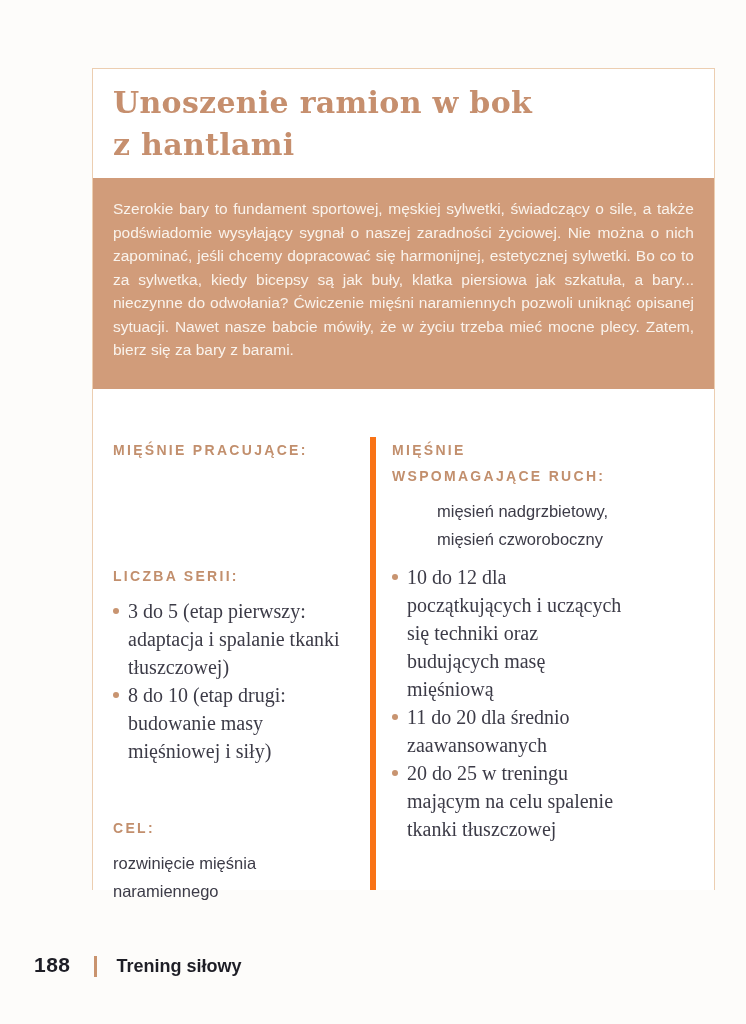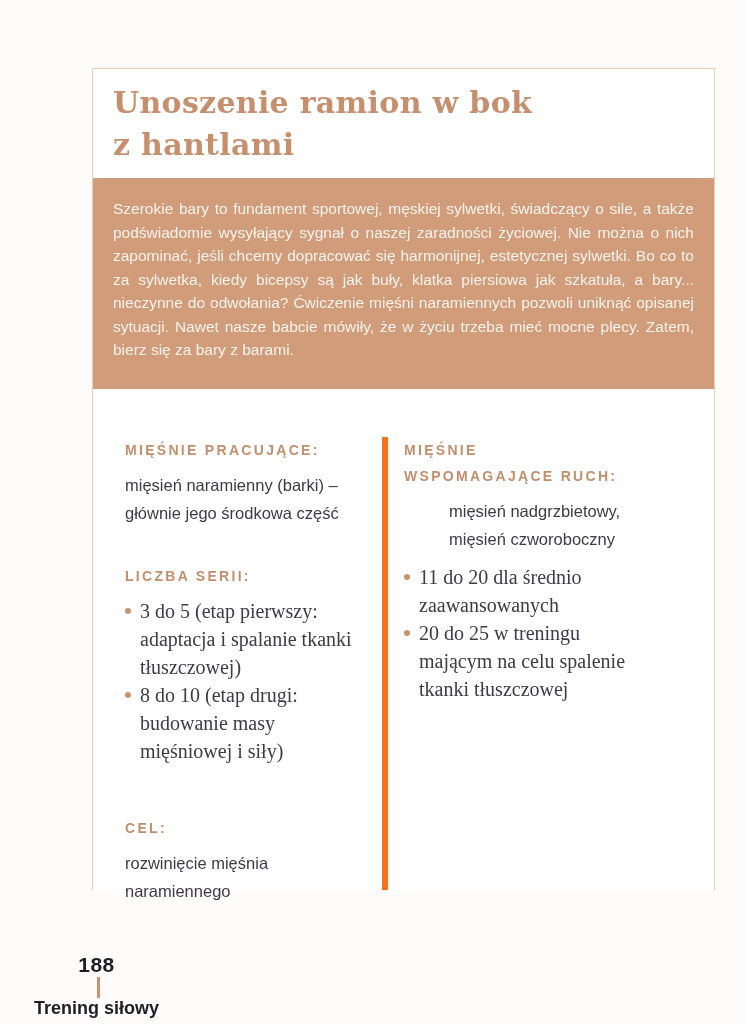--- a/index.html
+++ b/index.html
@@ -45,21 +45,21 @@
     font-size: 15.5px; line-height: 23.5px;
     text-align: justify;
   }
 
   
   .cols {
     flex: 1 1 auto; min-height: 0;
     display: flex;
     padding: 48px 0 0 20px;
   }
-  .col-left { width: 257px; flex: 0 0 auto; padding-right: 12px; margin-left: 12px; }
+  .col-left { width: 257px; flex: 0 0 auto; padding-right: 12px; }
   .col-right {
     flex: 1 1 auto;
     border-left: 6px solid #f97316;
     padding-left: 16px;
   }
 
   .sec-h {
     margin: 0 0 8px;
     font-size: 14px; font-weight: 700;
     line-height: 26px;
@@ -83,21 +83,21 @@
     width: 6px; height: 6px; border-radius: 50%;
     background: #C89470;
     margin: 11px 9px 0 0;
   }
   .btext { font-size: 20px; line-height: 28px; color: #3C3B47; font-family: Liberation Serif, serif; }
   .col-right .btext { max-width: 222px; }
 
   
   .footer {
     position: absolute; left: 34px; top: 953px;
-    display: flex; align-items: center; flex-direction: column;
+    display: flex; align-items: flex-end;
   }
   .pnum { font-size: 21px; font-weight: 700; letter-spacing: 0.5px; color: #1E1E26; }
   .fbar { width: 3px; height: 21px; background: #C9936E; margin: 0 20px 0 23px; }
   .flabel { font-size: 18px; font-weight: 700; color: #1E1E26; }
 </style>
 </head>
 <body>
 
 <section class="card">
 
@@ -110,21 +110,20 @@
 
   <div class="intro">
     <p class="intro-text">Szerokie bary to fundament sportowej, męskiej sylwetki, świadczący o sile, a także podświadomie wysyłający sygnał o naszej zaradności życiowej. Nie można o nich zapominać, jeśli chcemy dopracować się harmonijnej, estetycznej sylwetki. Bo co to za sylwetka, kiedy bicepsy są jak buły, klatka piersiowa jak szkatuła, a bary... nieczynne do odwołania? Ćwiczenie mięśni naramiennych pozwoli uniknąć opisanej sytuacji. Nawet nasze babcie mówiły, że w życiu trzeba mieć mocne plecy. Zatem, bierz się za bary z barami.</p>
   </div>
 
   <div class="cols">
 
     <div class="col-left">
       <div class="sec sec-muscles">
         <h2 class="sec-h">MIĘŚNIE PRACUJĄCE:</h2>
-        <p class="sec-p">mięsień naramienny (barki) – głównie jego środkowa część</p>
       </div>
 
       <div class="sec sec-series">
         <h2 class="sec-h">LICZBA SERII:</h2>
         <ul class="blist">
           <li class="bitem">
             <span class="dot"></span>
             <span class="btext">3 do 5 (etap pierwszy: adaptacja i spalanie tkanki tłuszczowej)</span>
           </li>
           <li class="bitem">
@@ -146,20 +145,24 @@
           <span class="h-line">MIĘŚNIE</span>
           <span class="h-line">WSPOMAGAJĄCE RUCH:</span>
         </h2>
         <p class="sec-p narrow">mięsień nadgrzbietowy, mięsień czworoboczny</p>
       </div>
 
       <div class="sec">
         <ul class="blist">
           <li class="bitem">
             <span class="dot"></span>
+            <span class="btext">10 do 12 dla początkujących i uczących się techniki oraz budujących masę mięśniową</span>
+          </li>
+          <li class="bitem">
+            <span class="dot"></span>
             <span class="btext">11 do 20 dla średnio zaawansowanych</span>
           </li>
           <li class="bitem">
             <span class="dot"></span>
             <span class="btext">20 do 25 w treningu mającym na celu spalenie tkanki tłuszczowej</span>
           </li>
         </ul>
       </div>
     </div>
 

